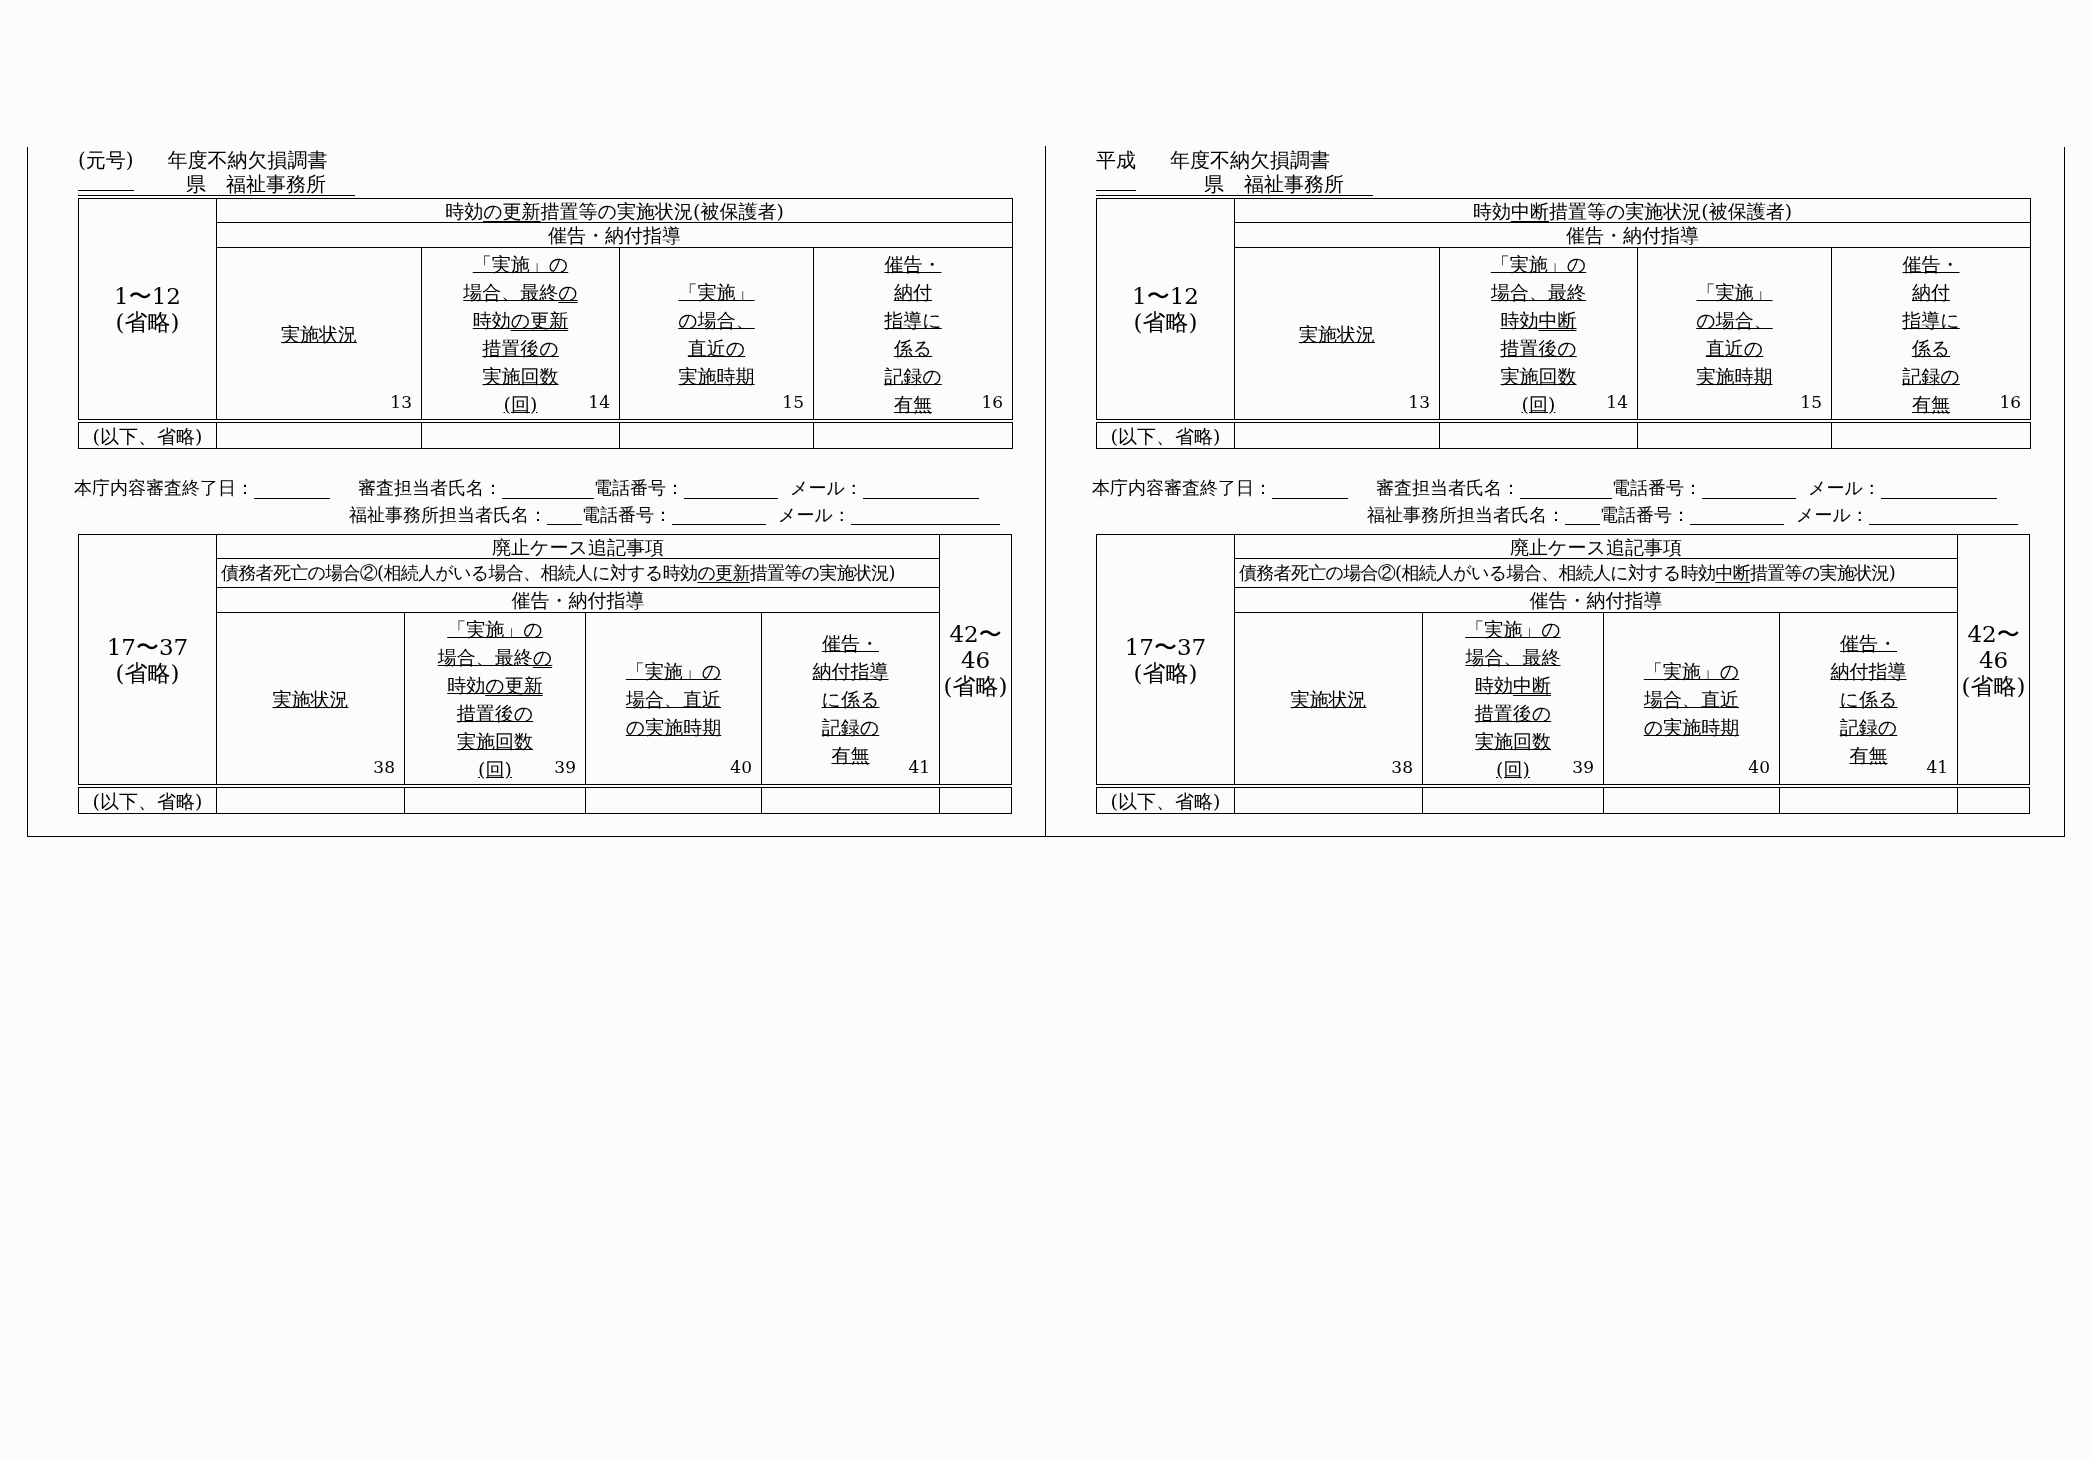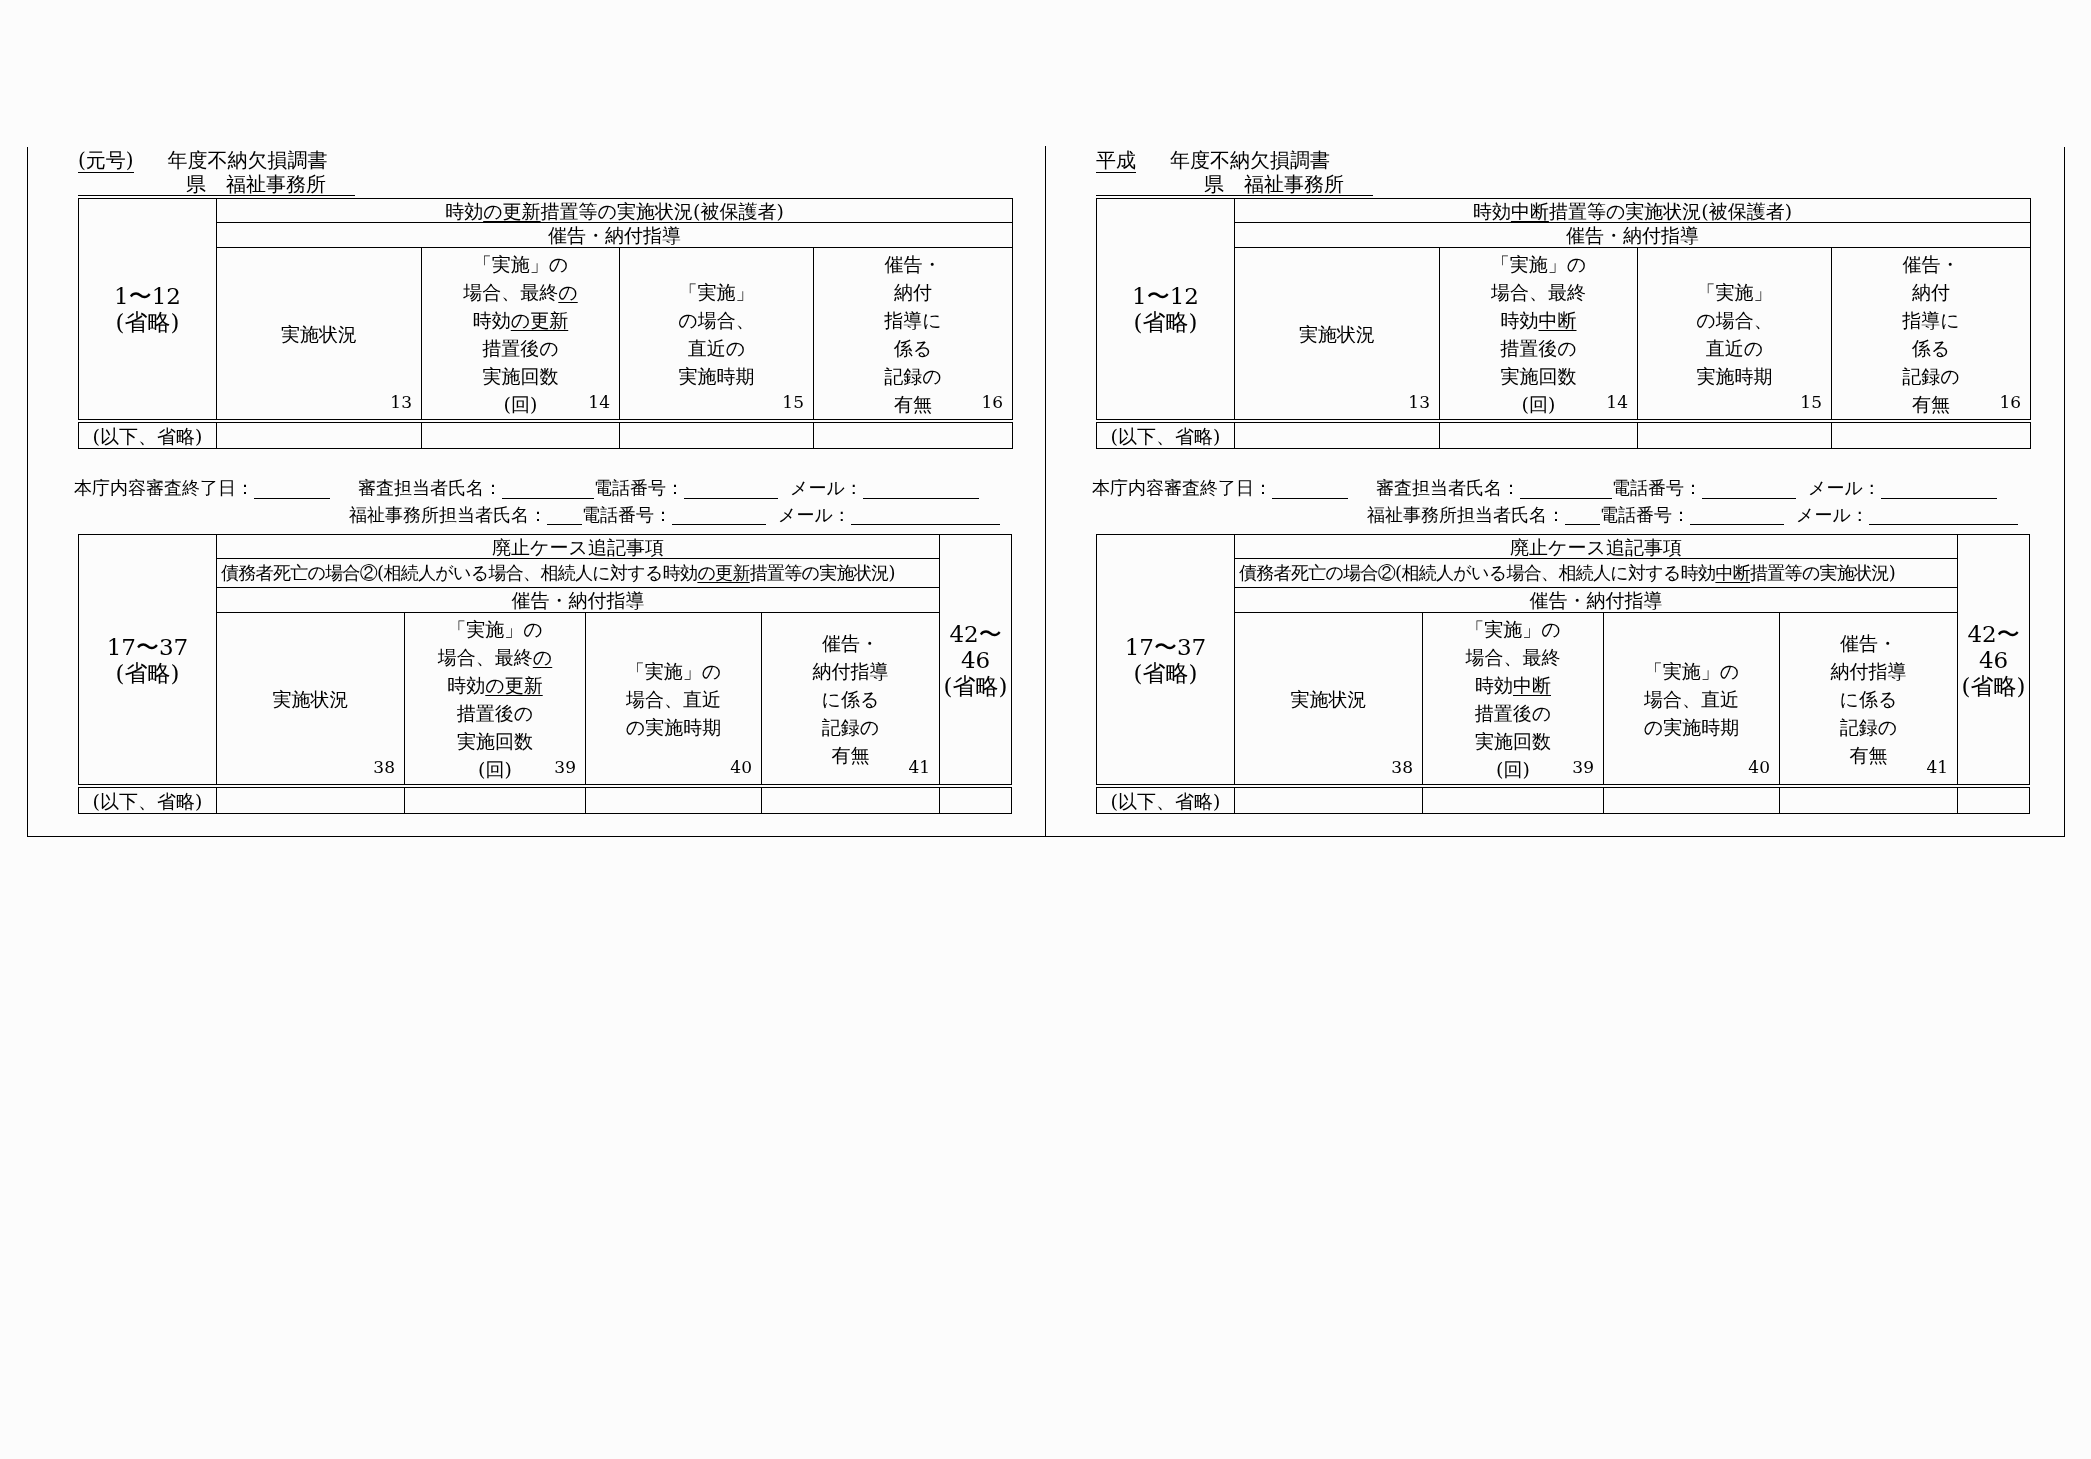--- a/index.html
+++ b/index.html
@@ -11,32 +11,32 @@
   }
   .vline,.hline{position:absolute;background:#000;}
   .vline{width:1px;}
   .hline{height:1px;}
 
   .panel{position:absolute;top:147px;width:936px;height:690px;}
   .panel.p0{left:78px;}
   .panel.p1{left:1096px;}
 
   .tl1{position:absolute;top:2px;left:0;font-size:20px;line-height:22px;white-space:nowrap;}
-  .era{display:inline-block;border-bottom:1px solid #000;padding-bottom:1px;margin-right:34px;}
+  .era{display:inline-block;border-bottom:1px solid #000;padding-bottom:19px;margin-right:34px;}
   .tl2{position:absolute;top:26px;left:0;width:277px;height:23px;box-sizing:border-box;
        border-bottom:1px solid #000;font-size:20px;line-height:22px;padding-left:108px;white-space:nowrap;}
 
   table{border-collapse:collapse;table-layout:fixed;position:absolute;left:0;}
   td{border:1px solid #000;padding:0;overflow:hidden;}
   .t1{top:51px;width:934px;}
   .t2{top:387px;width:934px;}
   tr.rA td{height:23px;}
   tr.rB td{height:24px;}
   tr.rBB td{height:28px;}
-  tr.rC td{height:171px;}
+  tr.rC td{height:171px;text-decoration:underline;}
   tr.rD td{height:25px;border-top:4px double #000;}
   .hd{font-size:19px;text-align:center;line-height:22px;white-space:nowrap;}
   .hd2{font-size:18px;text-align:left;line-height:22px;white-space:nowrap;padding-left:4px;letter-spacing:-0.7px;}
   .hc{position:relative;vertical-align:middle;text-align:center;font-size:19px;line-height:28px;}
   .hc .num{position:absolute;right:9px;bottom:8px;font-size:17px;line-height:17px;letter-spacing:0;}
   .stub{vertical-align:middle;text-align:center;font-size:23px;line-height:26px;}
   .bl{font-size:19px;text-align:center;vertical-align:middle;line-height:20px;white-space:nowrap;}
   .useg{text-decoration:underline;text-underline-offset:3px;}
 
   .rv{position:absolute;font-size:18px;line-height:21px;white-space:nowrap;}

